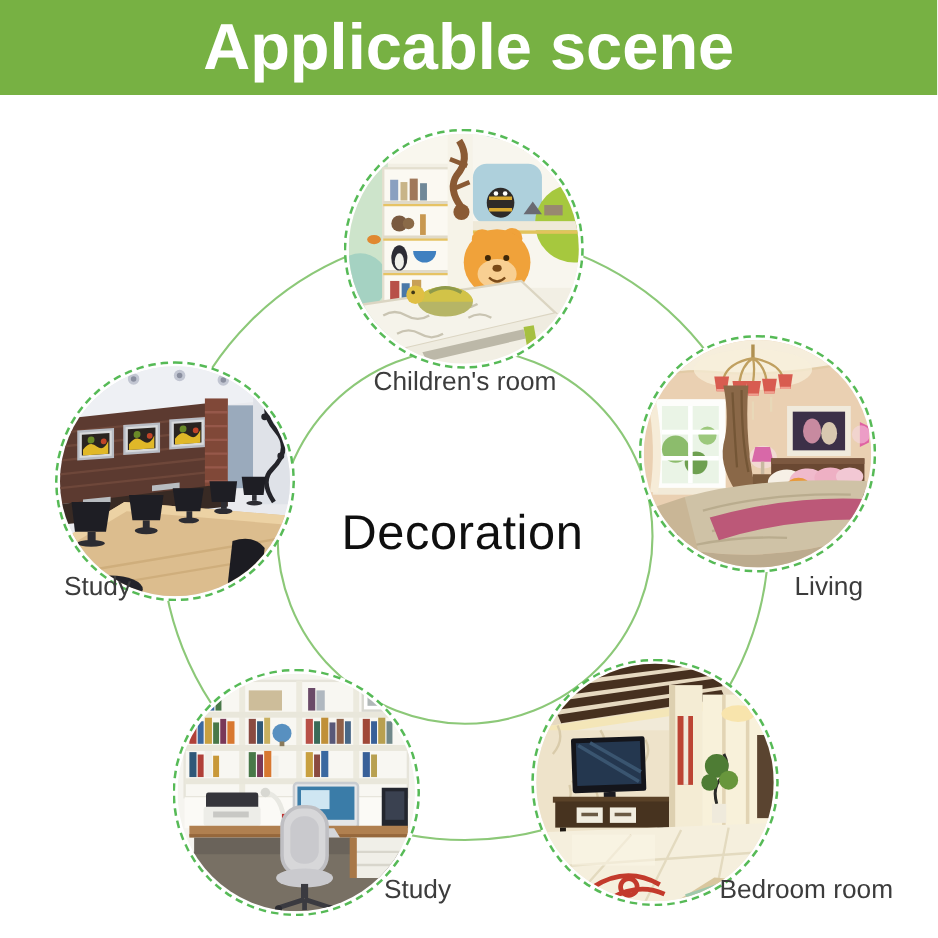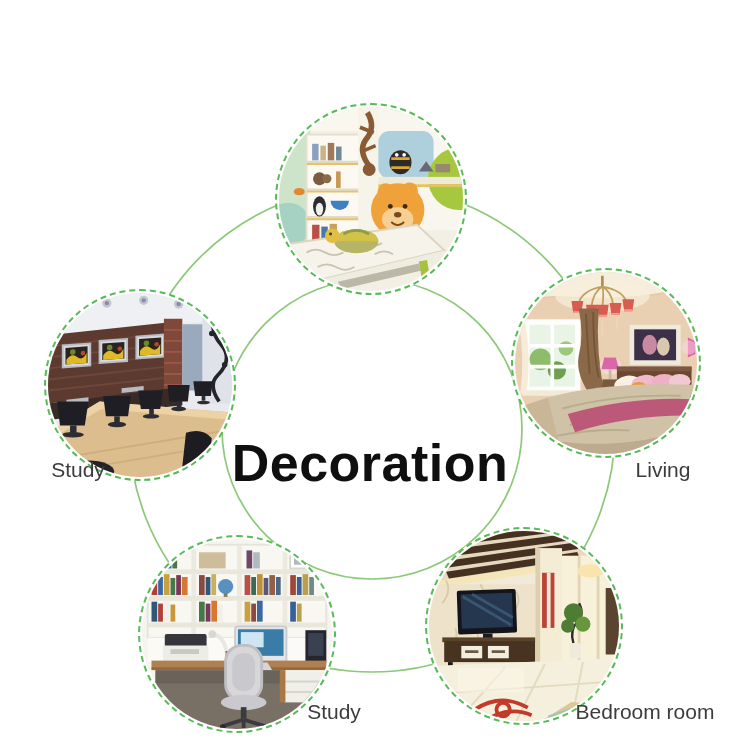--- a/index.html
+++ b/index.html
@@ -10,27 +10,30 @@
   .banner h1{margin:0;font-size:52px;font-weight:700;letter-spacing:0px;color:var(--banner-text,#fff);}
   .rings{position:absolute;left:0;top:0;z-index:1;}
   .ring{fill:none;stroke:var(--ring-line,#8cc878);stroke-width:1.7px;}
   .scene{position:absolute;z-index:2;border:2px dashed var(--circle-dash,#56ba56);
          border-radius:50%;padding:2px;background:#fff;transform:translate(-50%,-50%);
          box-sizing:content-box;}
   .photo{display:block;border-radius:50%;}
   .scene-label{position:absolute;z-index:3;transform:translate(-50%,-50%);
                font-size:21px;color:var(--label-text,#3c3c3c);white-space:nowrap;}
   .center-label{position:absolute;z-index:2;transform:translate(-50%,-50%);
-                font-size:52px;font-weight:700;letter-spacing:0.5px;color:var(--center-text,#0f0f0f);white-space:nowrap;margin-top:36px;}
+                font-size:39px;font-weight:400;letter-spacing:0.5px;color:var(--center-text,#0f0f0f);white-space:nowrap;}
 </style>
 </head>
 <body>
 
 <div class="stage">
 
+  <header class="banner">
+    <h1>Applicable scene</h1>
+  </header>
 
   <svg class="rings" width="750" height="750" viewBox="0 0 750 750">
     <circle class="ring" cx="372" cy="429" r="243"></circle>
     <circle class="ring" cx="372" cy="429" r="150"></circle>
   </svg>
 
   <div class="center-label" style="left:370px;top:427px;">Decoration</div>
 
   <div class="scene" style="left:371px;top:199px;width:184px;height:184px;">
     <svg class="photo" viewBox="0 0 200 200" width="184" height="184">
@@ -383,18 +386,19 @@
         <path d="M62 198 q24 -14 46 -4"></path>
         <circle cx="78" cy="188" r="7"></circle>
       </g>
       <path d="M118 200 l32 -20 l50 4 V200 Z" fill="#d9c79e"></path>
       <path d="M126 196 l46 -15" stroke="#9ec8ac" stroke-width="4"></path>
       <path d="M136 200 l42 -13" stroke="#b8d8c0" stroke-width="3"></path>
       <circle cx="168" cy="186" r="5" fill="#f6f3e8"></circle>
     </svg>
   </div>
 
+  <span class="scene-label" style="left:372px;top:306px;">Children's room</span>
   <span class="scene-label" style="left:78px;top:470px;">Study</span>
   <span class="scene-label" style="left:663px;top:470px;">Living</span>
   <span class="scene-label" style="left:334px;top:712px;">Study</span>
   <span class="scene-label" style="left:645px;top:712px;">Bedroom room</span>
 
 </div>
 
 </body></html>

